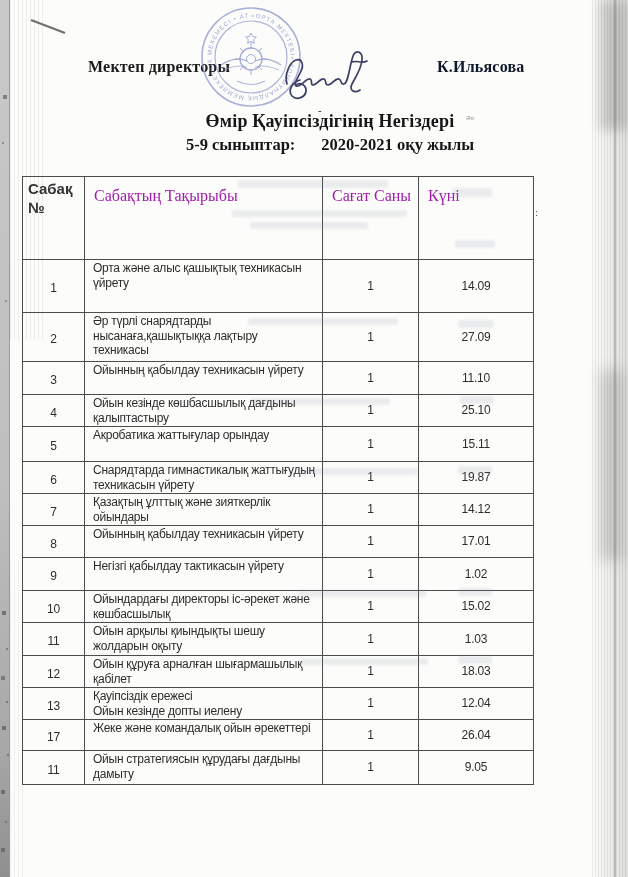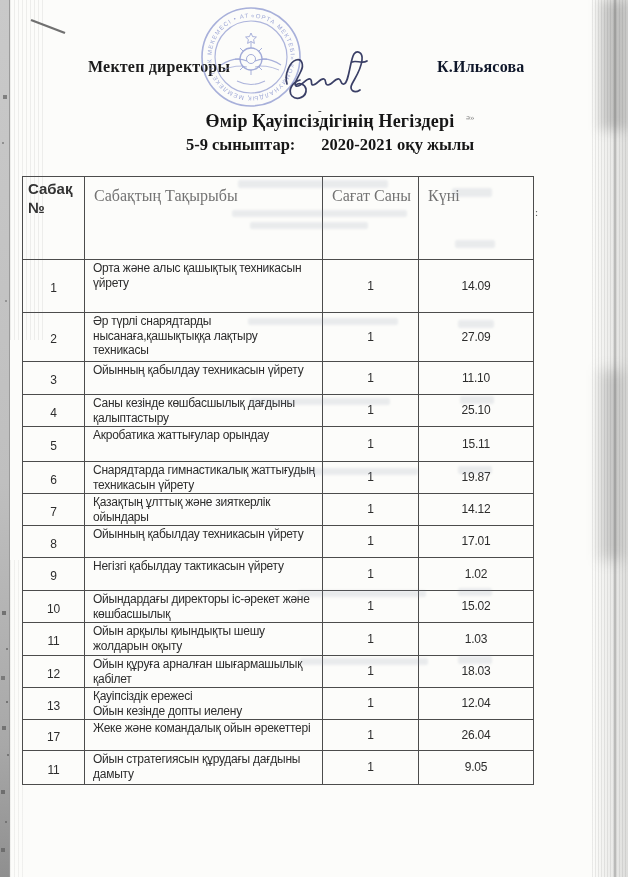--- a/index.html
+++ b/index.html
@@ -86,21 +86,21 @@
   table.sched{
     position:absolute;left:22px;top:176px;width:511px;
     border-collapse:collapse;table-layout:fixed;
     font-family:"Liberation Sans",sans-serif;
   }
   .sched td,.sched th{border:1px solid #4c4c4c;overflow:hidden;}
   .sched thead th{height:72px;vertical-align:top;text-align:left;background:transparent;margin-top:35px;}
   th.c1{font-family:"Liberation Sans",sans-serif;font-weight:bold;font-size:15px;
         color:#333;padding:2px 0 0 5px;white-space:pre-line;line-height:19px;}
   th.c2,th.c3,th.c4{font-family:"Liberation Serif",serif;font-weight:normal;font-size:16px;
-        color:#737373;padding:10px 0 0 9px;}
+        color:#a21caf;padding:10px 0 0 9px;}
   .sched tbody td{font-size:12px;color:#2d2d2d;line-height:14.5px;letter-spacing:-0.25px;}
   td.no{text-align:center;vertical-align:middle;padding-top:6px;color:#383838;}
   td.topic{vertical-align:top;padding:1px 6px 1px 8px;white-space:pre-line;}
   td.hours{text-align:center;vertical-align:middle;}
   td.date{text-align:center;vertical-align:middle;}
   
   .ghost{position:absolute;background:#7e8aa0;opacity:.14;filter:blur(1.2px);border-radius:2px;}
 </style>
 </head>
 <body>
@@ -206,21 +206,21 @@
           <td class="date">27.09</td>
         </tr>
         <tr style="height: 33px;">
           <td class="no">3</td>
           <td class="topic">Ойынның қабылдау техникасын үйрету</td>
           <td class="hours">1</td>
           <td class="date">11.10</td>
         </tr>
         <tr style="height: 32px;">
           <td class="no">4</td>
-          <td class="topic">Саны кезінде көшбасшылық дағдыны қалыптастыру</td>
+          <td class="topic">Ойын кезінде көшбасшылық дағдыны қалыптастыру</td>
           <td class="hours">1</td>
           <td class="date">25.10</td>
         </tr>
         <tr style="height: 35px;">
           <td class="no">5</td>
           <td class="topic">Акробатика жаттығулар орындау</td>
           <td class="hours">1</td>
           <td class="date">15.11</td>
         </tr>
         <tr style="height: 31px;">

